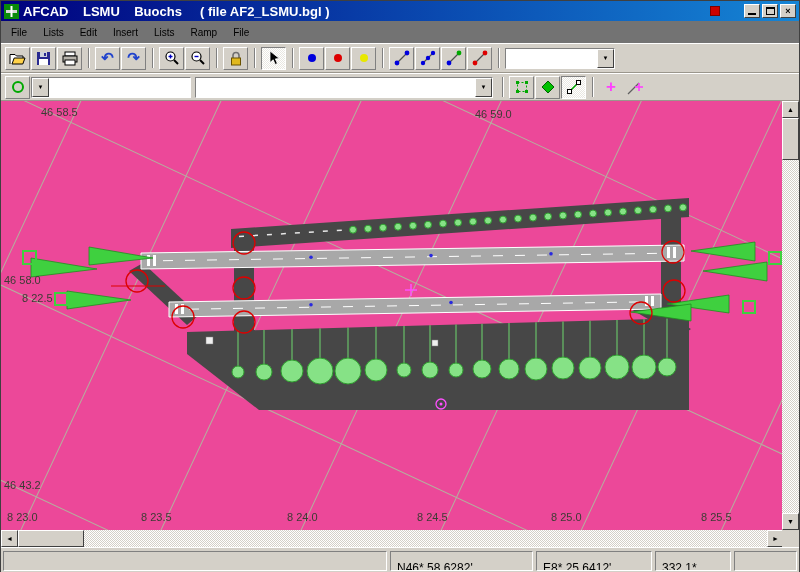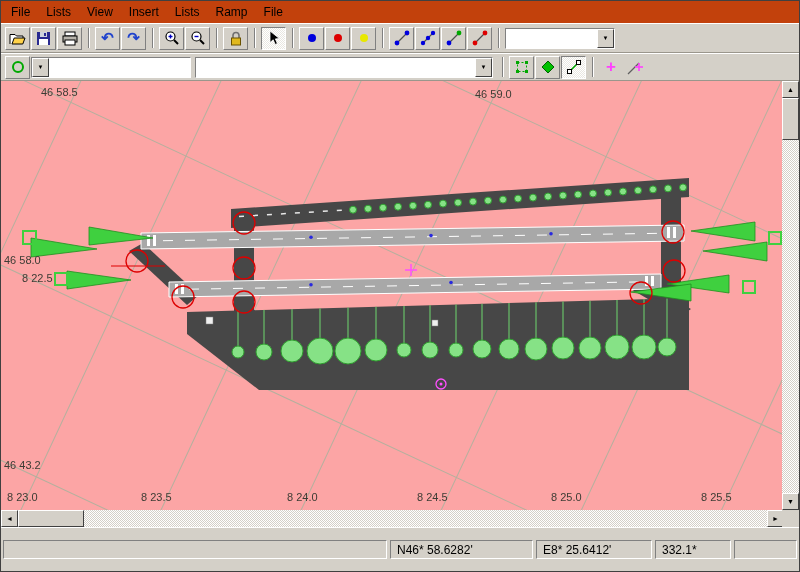--- a/index.html
+++ b/index.html
@@ -18,21 +18,21 @@
   .wbtn { width:16px; height:14px; background:#d4d0c8; border:1px solid;
           border-color:#fff #404040 #404040 #fff; margin-left:2px;
           display:flex; align-items:flex-end; justify-content:center;
           font-size:9px; line-height:9px; font-weight:bold; color:#000; }
   .wbtn .minbar { width:8px; border-bottom:2px solid #000; margin-bottom:2px; }
   .wbtn .maxbox { width:9px; height:8px; border:1px solid #000; border-top:2px solid #000; margin-bottom:2px; }
   .wbtn .xglyph { margin-bottom:1px; }
 
   
   .menubar { height:22px; flex:0 0 22px; display:flex; align-items:center;
-             background:#c2410c; padding-left:2px; font-size:12px; }
+             background:#737373; padding-left:2px; font-size:10px; }
   .menu-item { padding:3px 8px; color:#000; }
 
   
   .toolbar { display:flex; align-items:center; background:#d4d0c8; padding:2px 4px;
              border-top:1px solid #ffffff; }
   .tb1 { height:30px; flex:0 0 30px; border-bottom:1px solid #9a968c; }
   .tb2 { height:28px; flex:0 0 28px; border-bottom:1px solid #9a968c; }
   .tb-btn { width:25px; height:23px; background:#d4d0c8; border:1px solid;
             border-color:#ffffff #808080 #808080 #ffffff; margin-right:1px;
             display:flex; align-items:center; justify-content:center; }
@@ -48,21 +48,21 @@
   .combo .val { flex:1; font-size:12px; padding:2px 4px; white-space:nowrap; overflow:hidden; color:#000; }
   .combo .drop { width:17px; background:#d4d0c8; border:1px solid;
                  border-color:#fff #404040 #404040 #fff; display:flex; align-items:center;
                  justify-content:center; font-size:6px; color:#000; }
   .glyph-undo { font-size:15px; font-weight:bold; color:#2244cc; line-height:14px; }
   .glyph-plus { font-size:17px; font-weight:bold; color:#ff40ff; line-height:16px; }
 
   
   .client { position:relative; flex:0 0 446px; height:446px; background:#d4d0c8; }
   .canvas { position:absolute; left:0; top:0; width:783px; height:429px;
-            background:#fca5a5; overflow:hidden; }
+            background:#ec4899; overflow:hidden; }
   .canvas svg { position:absolute; left:0; top:0; }
   .grid-label { position:absolute; font-size:11px; color:#3c3c34; white-space:pre; z-index:3; }
 
   
   .track-pat { background-color:#fff;
     background-image:linear-gradient(45deg,#d4d0c8 25%,transparent 25%,transparent 75%,#d4d0c8 75%),
                      linear-gradient(45deg,#d4d0c8 25%,transparent 25%,transparent 75%,#d4d0c8 75%);
     background-size:2px 2px; background-position:0 0,1px 1px; }
   .vscroll { position:absolute; right:0; top:0; width:17px; height:429px; }
   .hscroll { position:absolute; left:0; top:429px; width:783px; height:17px; }
@@ -72,32 +72,50 @@
          justify-content:center; font-size:7px; color:#000; }
   .vthumb { position:absolute; left:0; top:17px; width:17px; height:42px; background:#d4d0c8;
             border:1px solid; border-color:#fff #404040 #404040 #fff; }
   .hthumb { position:absolute; top:0; left:17px; width:66px; height:17px; background:#d4d0c8;
             border:1px solid; border-color:#fff #404040 #404040 #fff; }
 
   
   .statusbar { flex:1; display:flex; align-items:center; gap:3px; background:#d4d0c8;
                padding:3px 2px 4px 2px; border-top:1px solid #ffffff; }
   .spanel { height:19px; border:1px solid; border-color:#808080 #ffffff #ffffff #808080;
-            font-size:12px; color:#000; padding:2px 6px; white-space:nowrap; overflow:hidden; }
+            font-size:12px; color:#000; padding:9px 6px; white-space:nowrap; overflow:hidden; }
 </style>
 </head>
 <body>
 
 <div class="window">
 
+  <div class="titlebar">
+    <svg class="title-icon" viewBox="0 0 15 15">
+      <rect x="0" y="0" width="15" height="15" fill="#0a8a0a"></rect>
+      <rect x="2" y="6" width="11" height="3" fill="#d8d8d8"></rect>
+      <rect x="6.5" y="2" width="2" height="11" fill="#fff"></rect>
+    </svg>
+    <span class="title-text">AFCAD    LSMU    Buochs     ( file AF2_LSMU.bgl )</span>
+    <div class="red-marker"></div>
+    <div class="wbtn">
+        <div class="minbar"></div>
+      </div>
+    <div class="wbtn">
+        <div class="maxbox"></div>
+      </div>
+    <div class="wbtn">
+        <span class="xglyph">×</span>
+      </div>
+  </div>
 
   <div class="menubar">
     <span class="menu-item">File</span>
     <span class="menu-item">Lists</span>
-    <span class="menu-item">View</span>
+    <span class="menu-item">Edit</span>
     <span class="menu-item">Insert</span>
     <span class="menu-item">Lists</span>
     <span class="menu-item">Ramp</span>
     <span class="menu-item">File</span>
   </div>
 
   <div class="toolbar tb1">
     <div class="tb-btn">
       <svg width="17" height="15" viewBox="0 0 17 15">
         <path d="M1 13 L1 3.5 L6 3.5 L7.5 5 L14 5 L14 7" fill="#fff" stroke="#000" stroke-width="1"></path>

